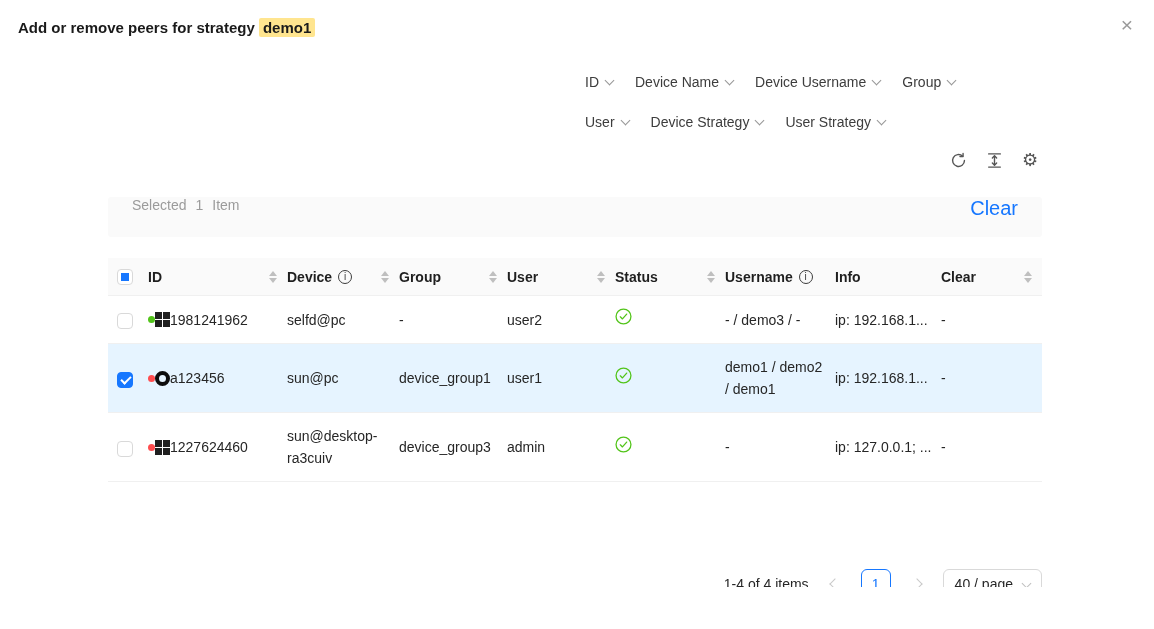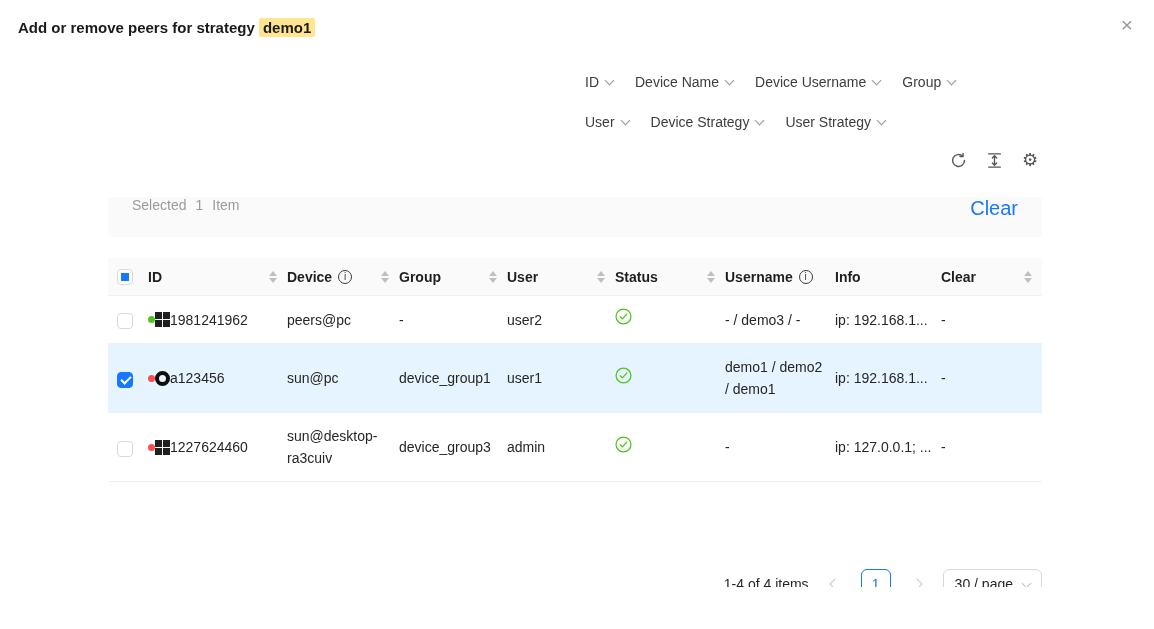--- a/index.html
+++ b/index.html
@@ -245,21 +245,21 @@
               <span class="dot" style="background-color: rgb(82, 196, 26);"></span>
               <svg width="15" height="15" viewBox="0 0 15 15" fill="#1f1f1f">
                 <rect x="0" y="0" width="7" height="7"></rect>
                   <rect x="8" y="0" width="7" height="7"></rect>
                 <rect x="0" y="8" width="7" height="7"></rect>
                   <rect x="8" y="8" width="7" height="7"></rect>
               </svg>
               <span>1981241962</span>
             </div>
           </td>
-          <td>peers@pc</td>
+          <td>selfd@pc</td>
           <td>-</td>
           <td>user2</td>
           <td>
             <svg width="17" height="17" viewBox="0 0 16 16" fill="none" stroke="#52c41a" stroke-width="1.2">
               <circle cx="8" cy="8" r="7"></circle>
                 <path d="M5 8.3l2 2 4-4.6" stroke-linecap="round" stroke-linejoin="round"></path>
             </svg>
           </td>
           <td>- / demo3 / -</td>
           <td class="nowrap">ip: 192.168.1...</td>
@@ -325,18 +325,18 @@
   <div class="pagination">
     <span>1-4 of 4 items</span>
     <span class="pg-arrow">
         <span class="c-left"></span>
       </span>
     <span class="page-box">1</span>
     <span class="pg-arrow">
         <span class="c-right"></span>
       </span>
     <span class="size-select">
-      <span>30 / page</span>
+      <span>40 / page</span>
       <span class="c-down"></span>
     </span>
   </div>
 
 </div>
 
 </body></html>

